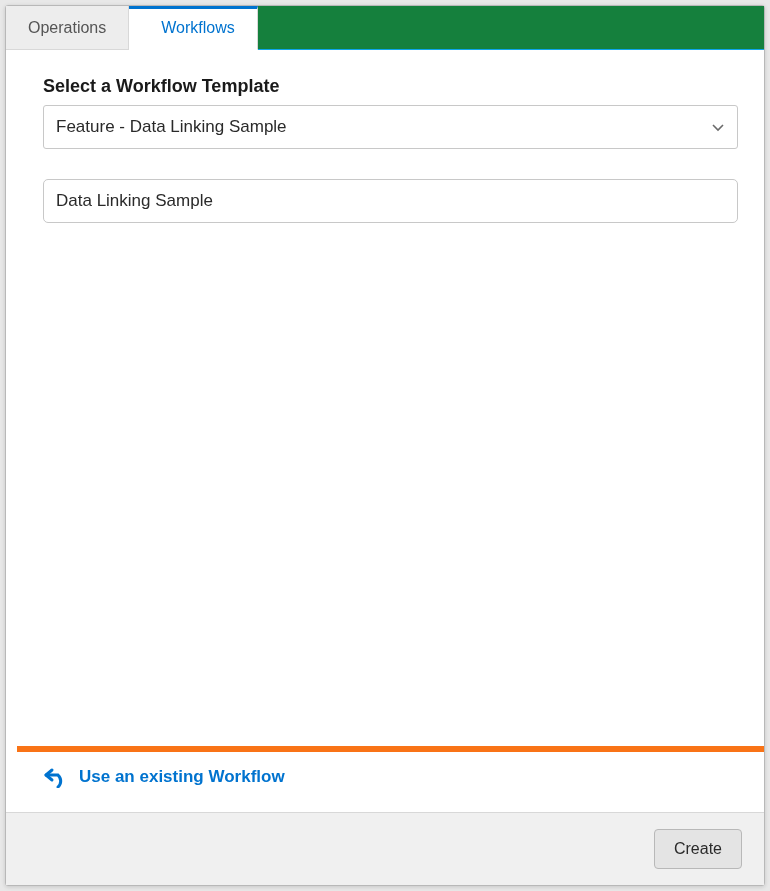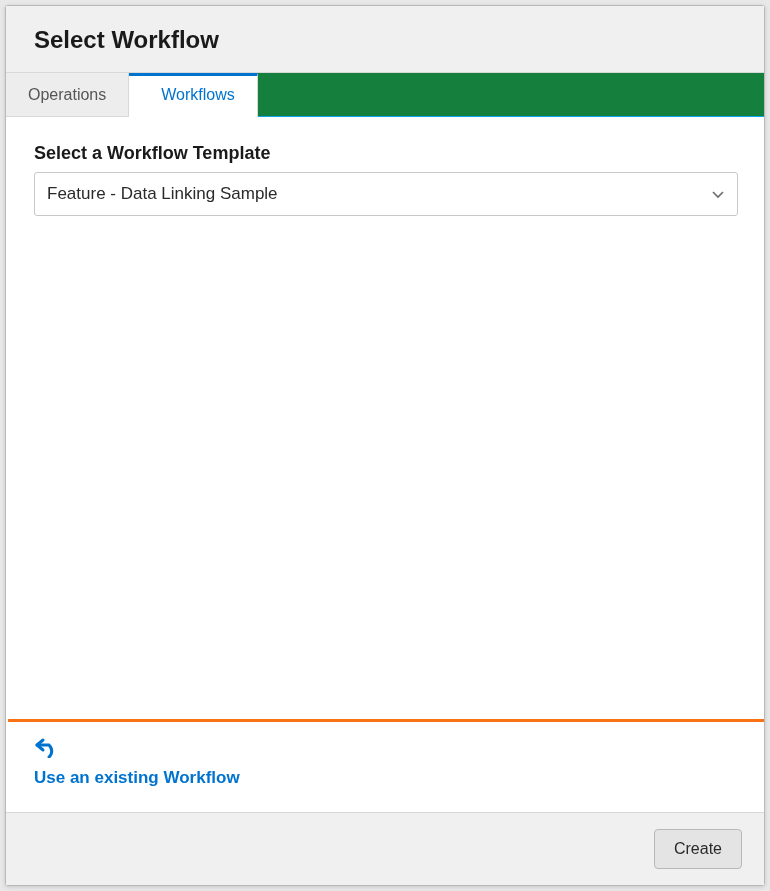--- a/index.html
+++ b/index.html
@@ -55,21 +55,21 @@
     .tab.active {
       color: #0073cf;
       background: #fff;
       border-top: 3px solid #0073cf;
       border-bottom: 1px solid #fff;
       padding-top: 10px;
       padding-left: 32px;
     }
     .dialog-body {
       flex: 1;
-      padding: 26px 26px 10px 28px;
+      padding: 26px 26px 10px 37px;
       display: flex;
       flex-direction: column;
       overflow: hidden;
       gap: 8px;
     }
     .field-group {
       margin-bottom: 22px;
     }
     .field-label {
       font-size: 18px;
@@ -111,26 +111,26 @@
       padding: 0 12px;
       font-size: 17px;
       color: #2a2a2a;
       background: #fff;
       font-family: inherit;
     }
     .body-spacer {
       flex: 1;
     }
     .existing-link-row {
-      border-top: 3px solid #f97316;
+      border-top: 6px solid #f97316;
       padding: 14px 26px 14px 26px;
       display: flex;
+      align-items: center;
       gap: 10px;
       margin: 0 -26px 0 -26px;
-      flex-direction: column;
     }
     .existing-link-text {
       color: #0073cf;
       font-size: 17px;
       font-weight: 600;
       cursor: pointer;
     }
     .undo-icon svg {
       display: block;
     }
@@ -153,23 +153,20 @@
       font-family: inherit;
       cursor: pointer;
       padding: 0 18px;
     }
   </style>
 </head>
 <body>
 
 <div class="dialog">
 
-  <div class="dialog-header">
-    <div class="dialog-title">Select Workflow</div>
-  </div>
 
   <div class="tabs-row">
     <div class="tab">Operations</div>
     <div class="tab active">Workflows</div>
   </div>
 
   <div class="dialog-body">
 
     <div class="field-group">
       <label class="field-label">Select a Workflow Template</label>
@@ -177,20 +174,21 @@
         <div class="select-input">Feature - Data Linking Sample</div>
         <span class="select-caret">
           <svg width="12" height="8" viewBox="0 0 12 8">
             <path d="M1 1 L6 6 L11 1" fill="none" stroke="#6a6a6a" stroke-width="1.6"></path>
           </svg>
         </span>
       </div>
     </div>
 
     <div class="field-group">
+      <input type="text" class="text-input" value="Data Linking Sample" style="">
     </div>
 
     <div class="body-spacer"></div>
 
     <div class="existing-link-row">
       <span class="undo-icon">
         <svg width="26" height="22" viewBox="0 0 26 22">
           <path d="M9 4 L3 9 L9 14" fill="none" stroke="#0073cf" stroke-width="3" stroke-linecap="round" stroke-linejoin="round"></path>
           <path d="M3 9 L15 9 A8 8 0 0 1 15 21" fill="none" stroke="#0073cf" stroke-width="3" stroke-linecap="round"></path>
         </svg>

